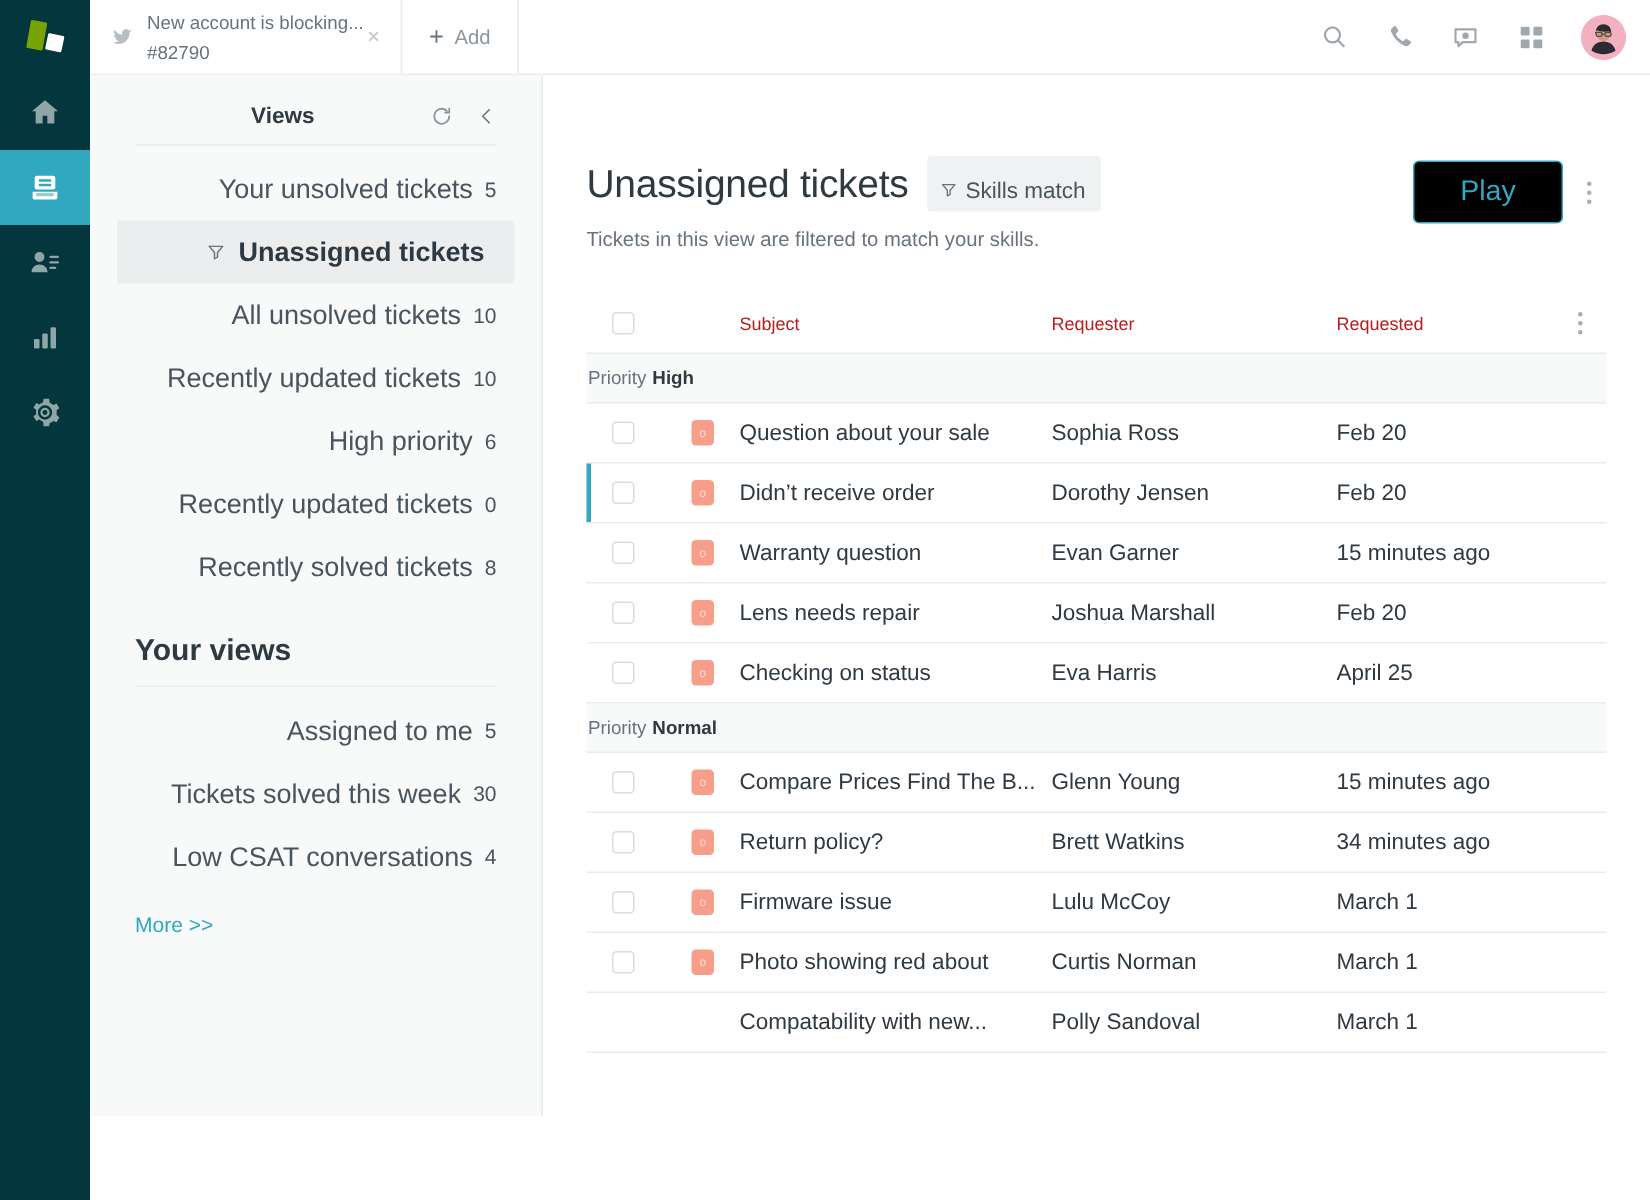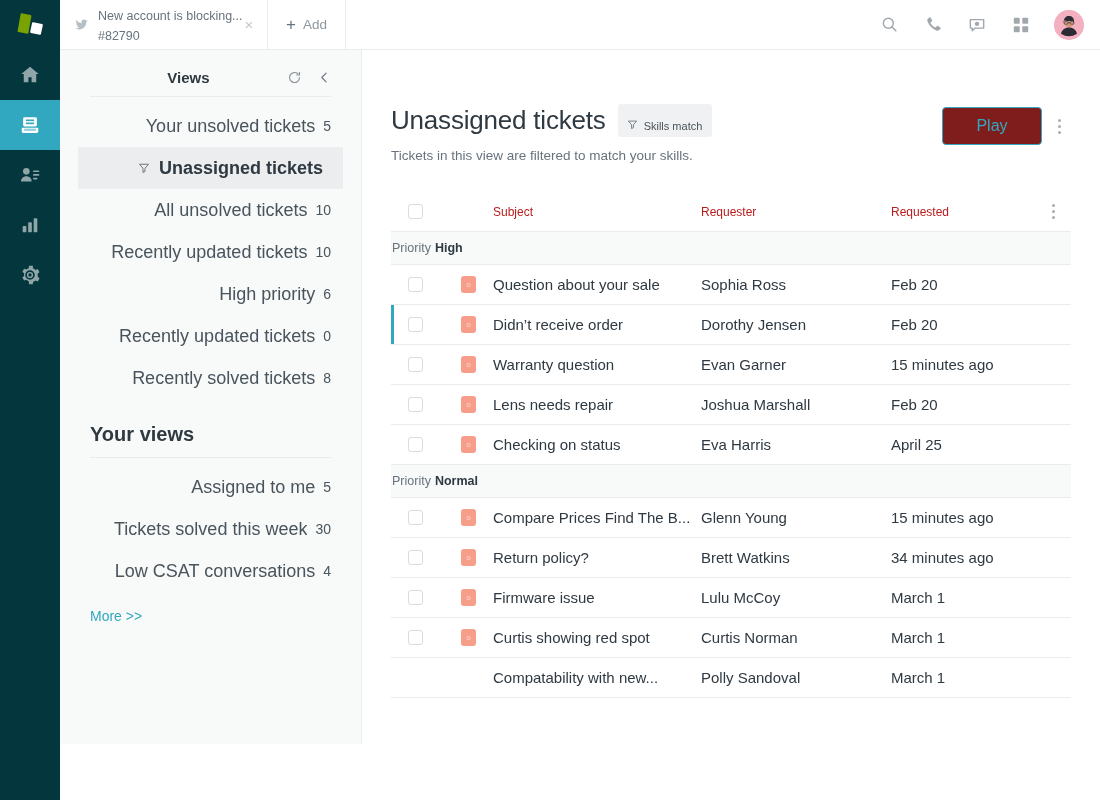--- a/index.html
+++ b/index.html
@@ -120,28 +120,28 @@
   
   .main { flex: 1 1 auto; min-width: 0; background: #fff; padding: 54px 30px 0 29px; overflow: hidden; }
   .main-head { display: flex; align-items: flex-start; }
   .main-head-left { flex: 1 1 auto; min-width: 0; }
   .title-row { display: flex; align-items: center; gap: 12px; }
   .page-title { font-size: 26px; font-weight: 400; color: #2f3941; letter-spacing: -0.2px; }
   .skills-badge {
     display: inline-flex; align-items: center; gap: 6px;
     background: #f0f1f2; border-radius: 3px;
     padding: 15px 10px 5px 9px;
-    font-size: 11px; color: #49545c; cursor: pointer;
+    font-size: 15px; color: #49545c; cursor: pointer;
   }
   .subtitle { font-size: 13.5px; color: #68737d; margin-top: 11px; }
   .main-head-right { display: flex; align-items: center; gap: 6px; padding-top: 3px; }
   .play-btn {
     border: 1px solid #31a8bf; border-radius: 4px;
-    color: #31a8bf; background: #7f1d1d;
-    font-size: 16px; font-family: inherit;
+    color: #31a8bf; background: #000000;
+    font-size: 19px; font-family: inherit;
     padding: 9px 0; width: 100px; text-align: center; cursor: pointer;
   }
   .kebab { width: 22px; height: 26px; display: flex; flex-direction: column; align-items: center; justify-content: center; gap: 3px; cursor: pointer; }
   .kebab i { width: 3px; height: 3px; border-radius: 50%; background: #a7adb2; display: block; }
 
   
   .table { margin-top: 29px; width: 680px; }
   .thead {
     display: flex; align-items: center; height: 40px;
     border-bottom: 1px solid #e9ebed;
@@ -531,21 +531,21 @@
                 <span class="cell-requester td">Lulu McCoy</span>
                 <span class="cell-requested td">March 1</span>
               </div>
               <div class="trow">
                 <span class="cell-check">
                   <span class="checkbox"></span>
                 </span>
                 <span class="cell-pri">
                   <span class="pri-badge">o</span>
                 </span>
-                <span class="cell-subject td">Curtis showing red spot</span>
+                <span class="cell-subject td">Photo showing red about</span>
                 <span class="cell-requester td">Curtis Norman</span>
                 <span class="cell-requested td">March 1</span>
               </div>
               <div class="trow">
                 <span class="cell-check"></span>
                 <span class="cell-pri"></span>
                 <span class="cell-subject td">Compatability with new...</span>
                 <span class="cell-requester td">Polly Sandoval</span>
                 <span class="cell-requested td">March 1</span>
               </div>

